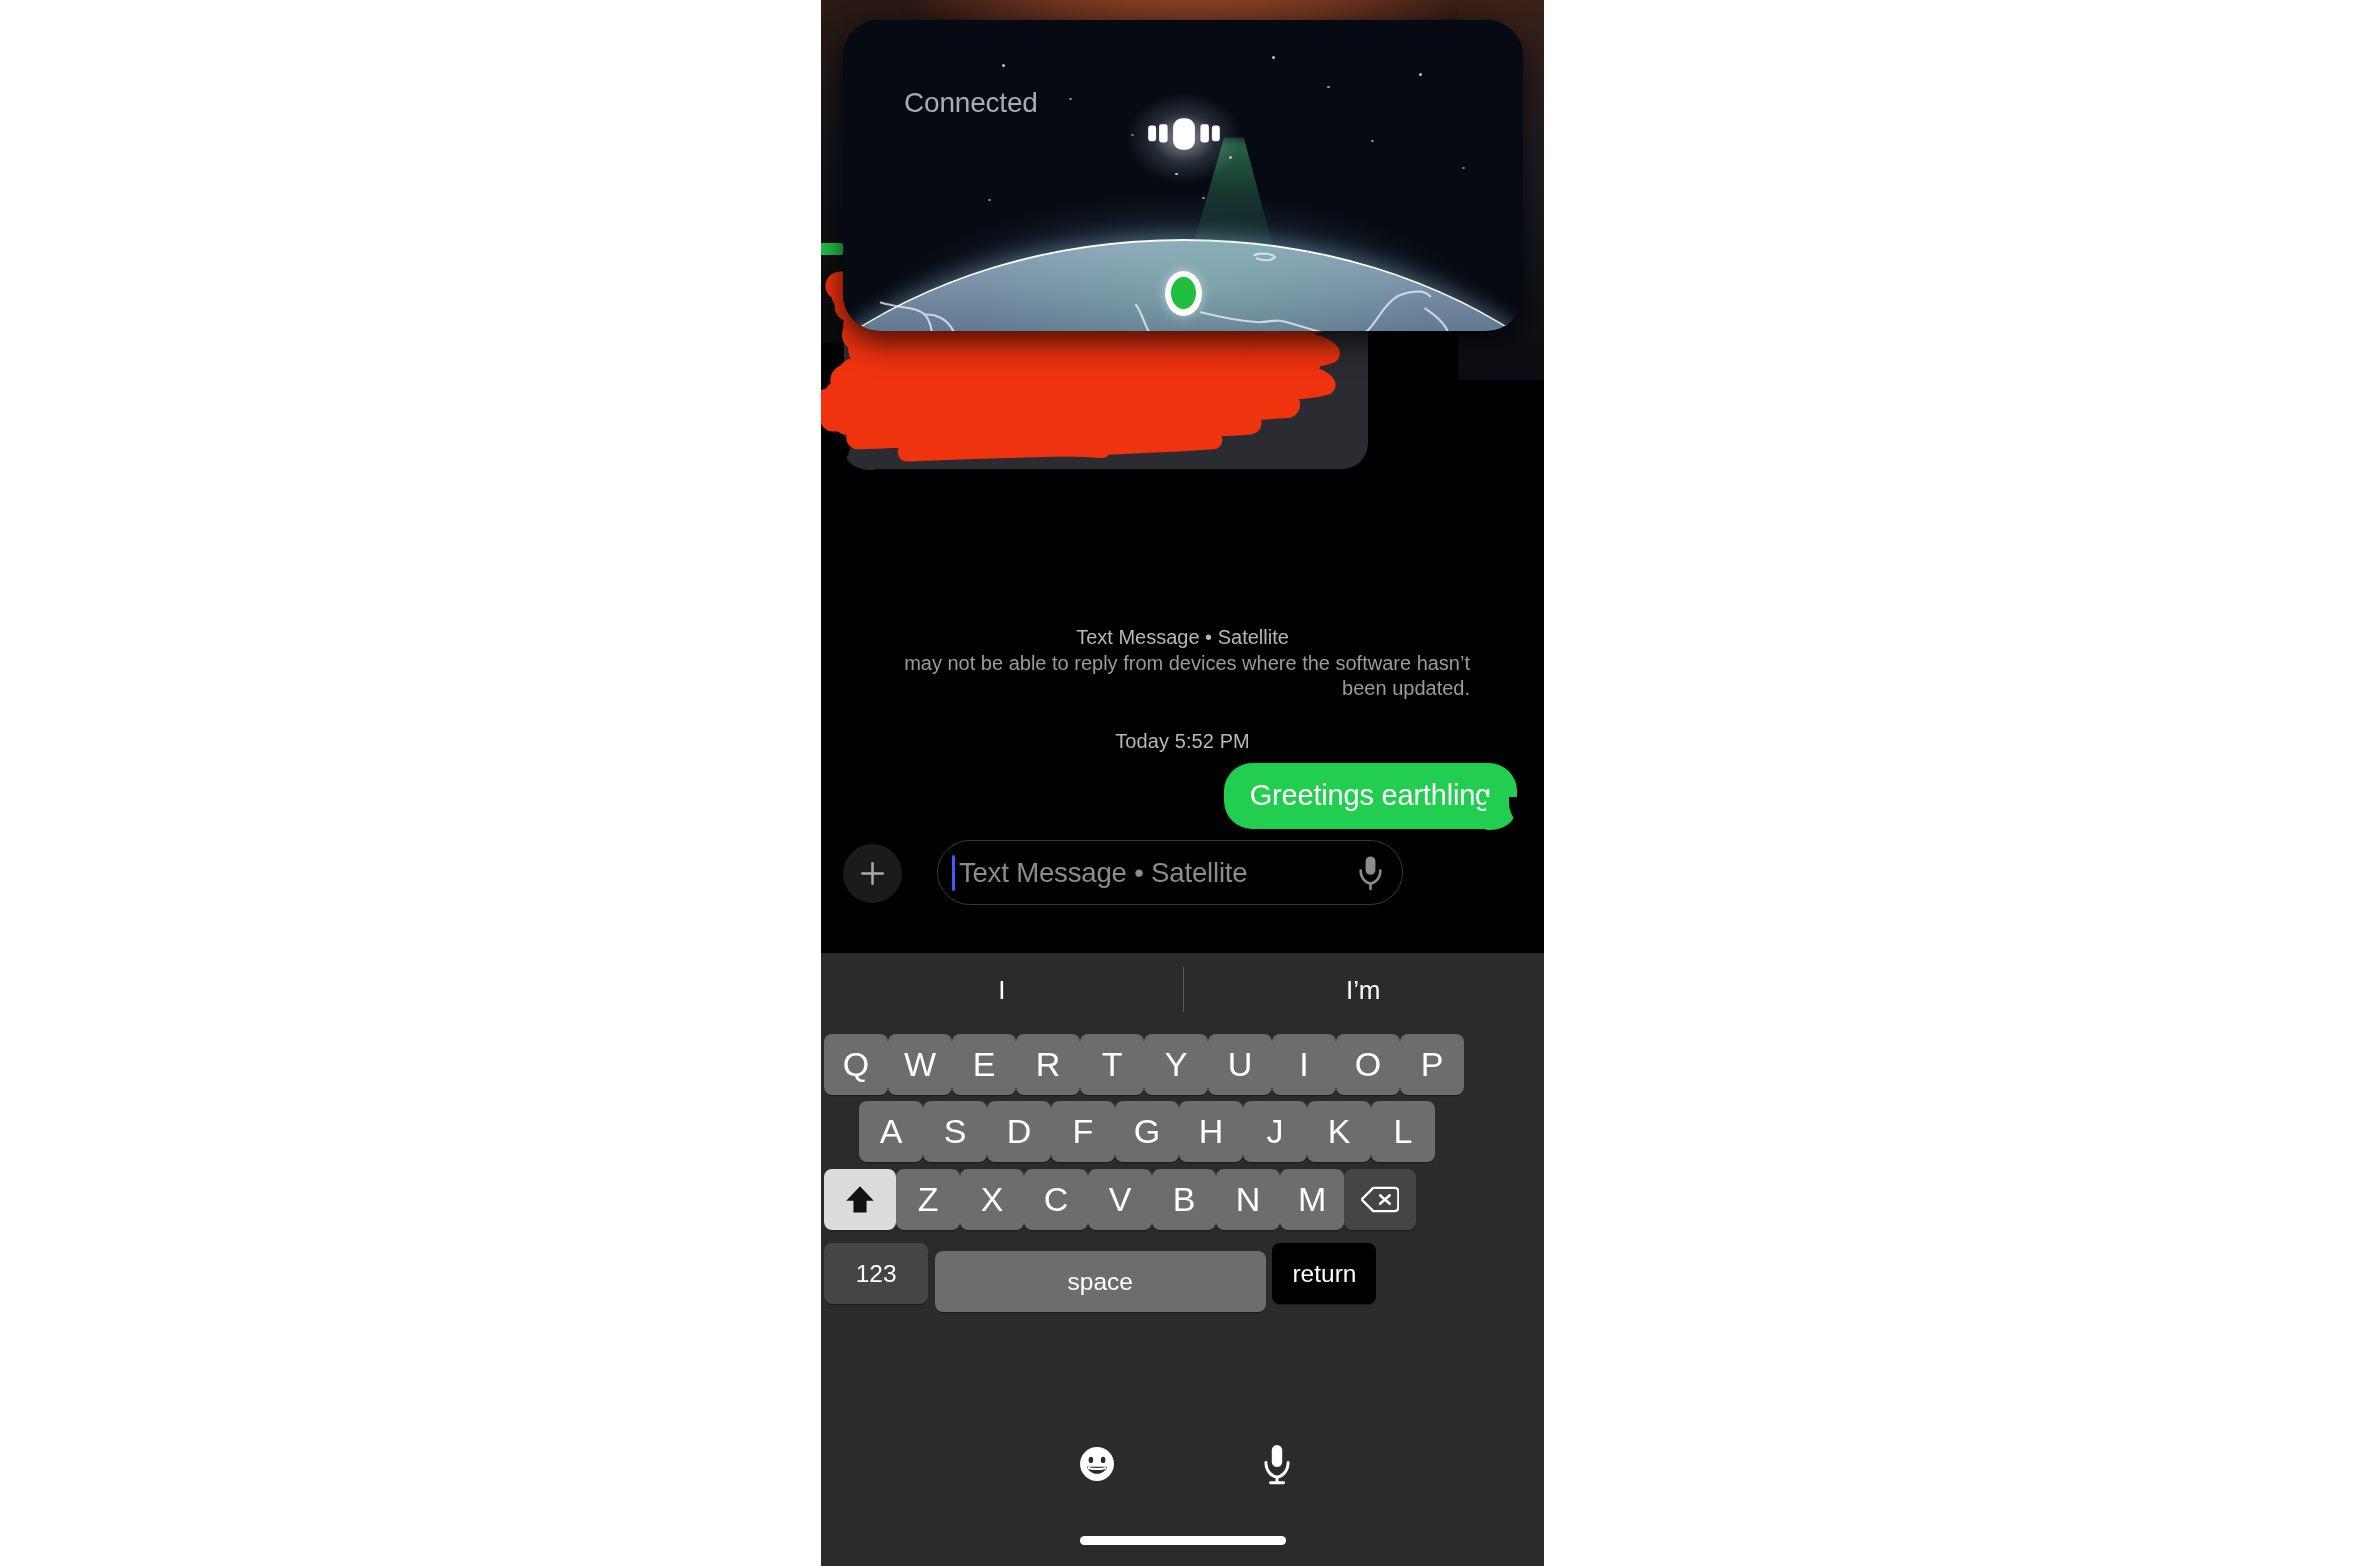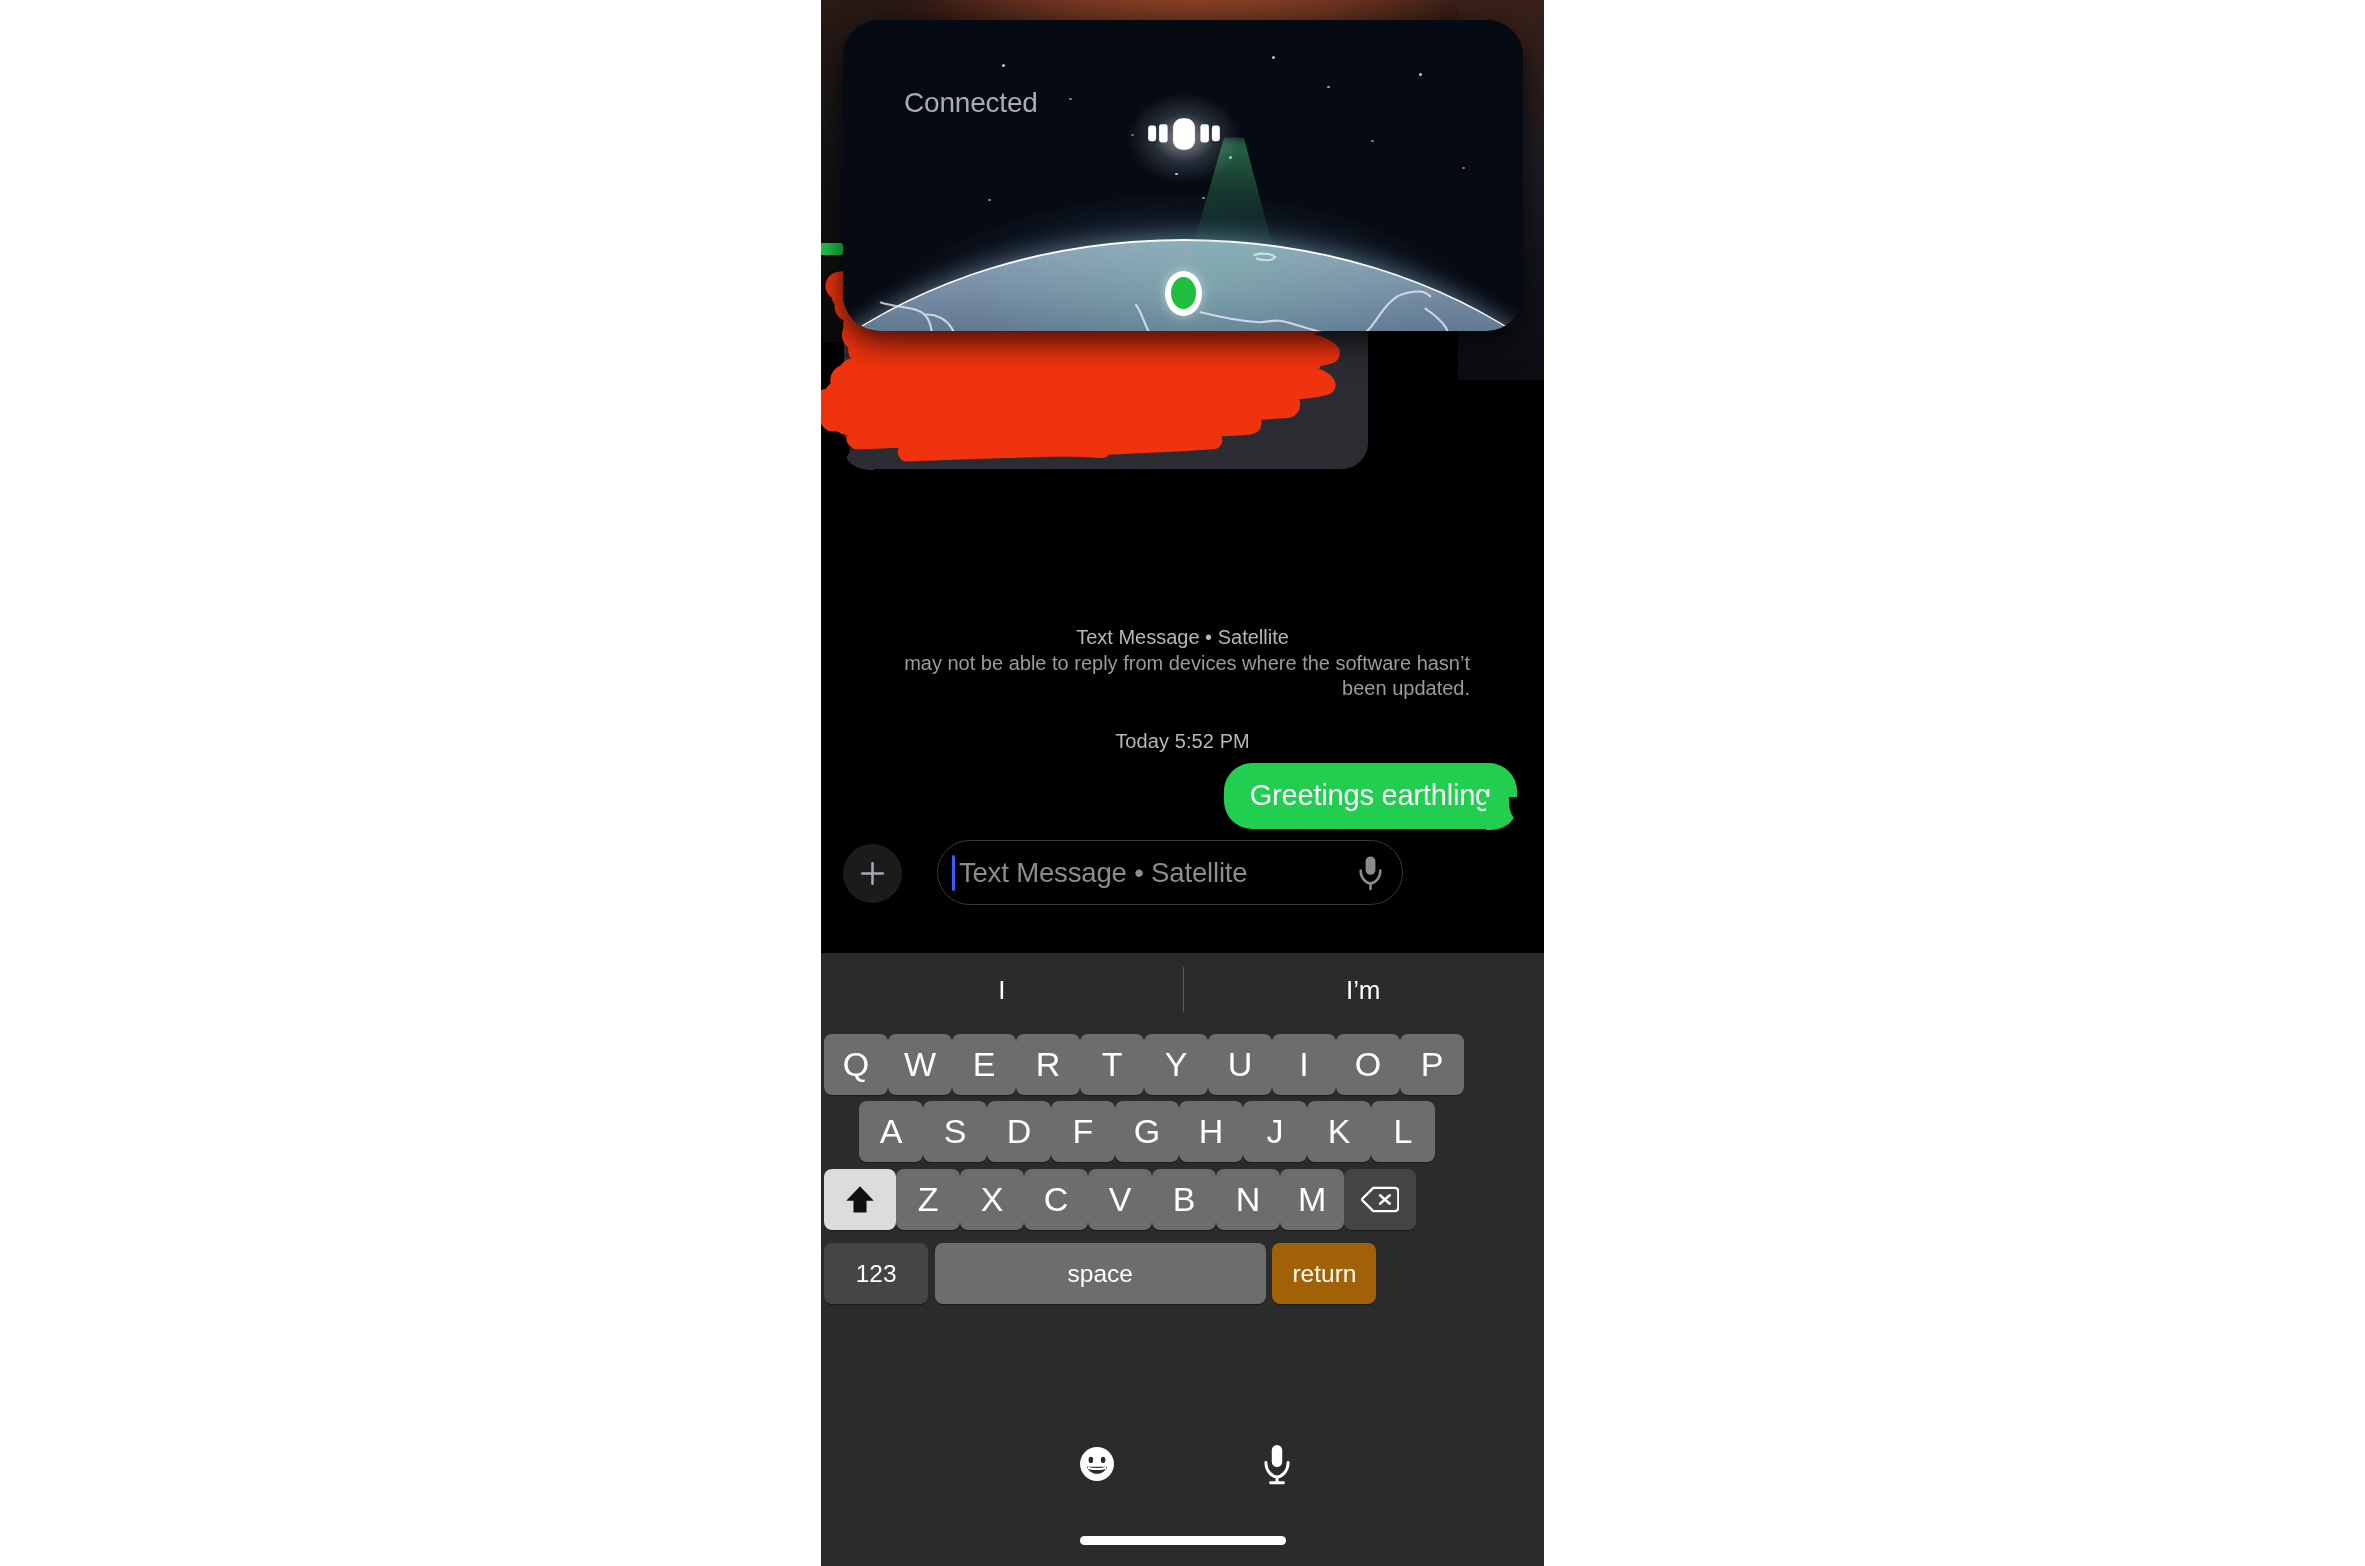--- a/index.html
+++ b/index.html
@@ -215,21 +215,21 @@
   .krow.r1 { top: 81px; left: 3.1px; }
   .krow.r2 { top: 148px; left: 38px; }
   .krow.r3 { top: 216px; left: 3.1px; }
   .krow.r4 { top: 290px; left: 3.1px; }
   .key.wide { width: 72px; background: #454545; }
   .key.shift {
     width: 72px; background: #dcdcdc;
   }
   .key.num { width: 104px; height: 61px; background: #454545; font-size: 24.5px; font-weight: 400; }
   .key.space { width: 331px; height: 61px; font-size: 24.5px; font-weight: 400; }
-  .key.ret { width: 104px; height: 61px; background: #a16207; font-size: 24.5px; font-weight: 400; }
+  .key.ret { width: 104px; height: 61px; background: #000000; font-size: 24.5px; font-weight: 400; }
   .key svg { display: block; }
 
   
   #bottombar { position: absolute; left: 0; top: 1428px; width: 723px; height: 139px; background: #2b2b2b; }
   #emoji-btn { position: absolute; left: 257px; top: 17px; }
   #mic-btn { position: absolute; right: 251px; top: 14.7px; }
   #home-ind {
     position: absolute; left: 50%; transform: translateX(-50%); bottom: 22px;
     width: 206px; height: 8.6px; border-radius: 4.3px; background: #ffffff;
   }
@@ -409,21 +409,21 @@
             <g stroke="#ffffff" stroke-width="4" stroke-linecap="round">
               <line x1="31" y1="15" x2="47" y2="29"></line>
               <line x1="47" y1="15" x2="31" y2="29"></line>
             </g>
           </svg>
         </div>
       </div>
 
       <div class="krow r4">
         <div class="key num">123</div>
-        <div class="key space" style="margin-left:6.7px;">space</div>
+        <div class="key space" style="margin-left:6.7px;margin-top:8px;">space</div>
         <div class="key ret" style="margin-left:6.7px;">return</div>
       </div>
     </div>
 
     <div id="bottombar">
       <div id="emoji-btn">
         <svg viewBox="0 0 56 56" width="38" height="38">
           <circle cx="28" cy="28" r="25" fill="#ffffff"></circle>
           <ellipse cx="19" cy="22" rx="3.4" ry="4.6" fill="#2b2b2b"></ellipse>
           <ellipse cx="37" cy="22" rx="3.4" ry="4.6" fill="#2b2b2b"></ellipse>

